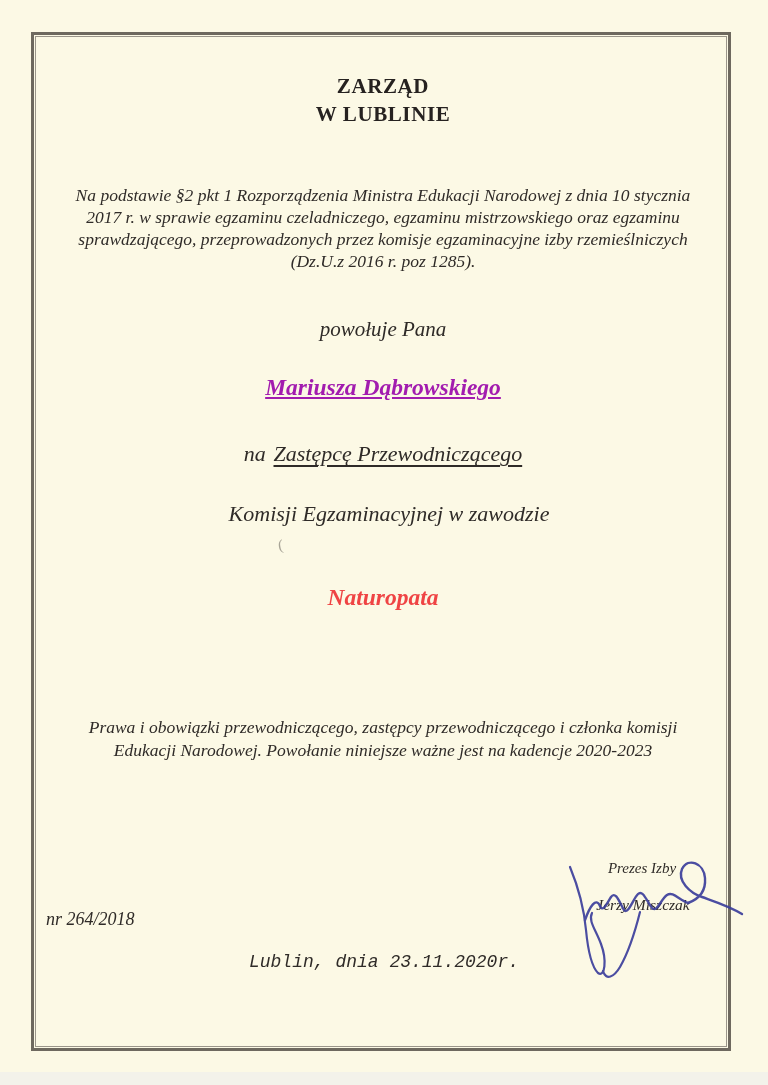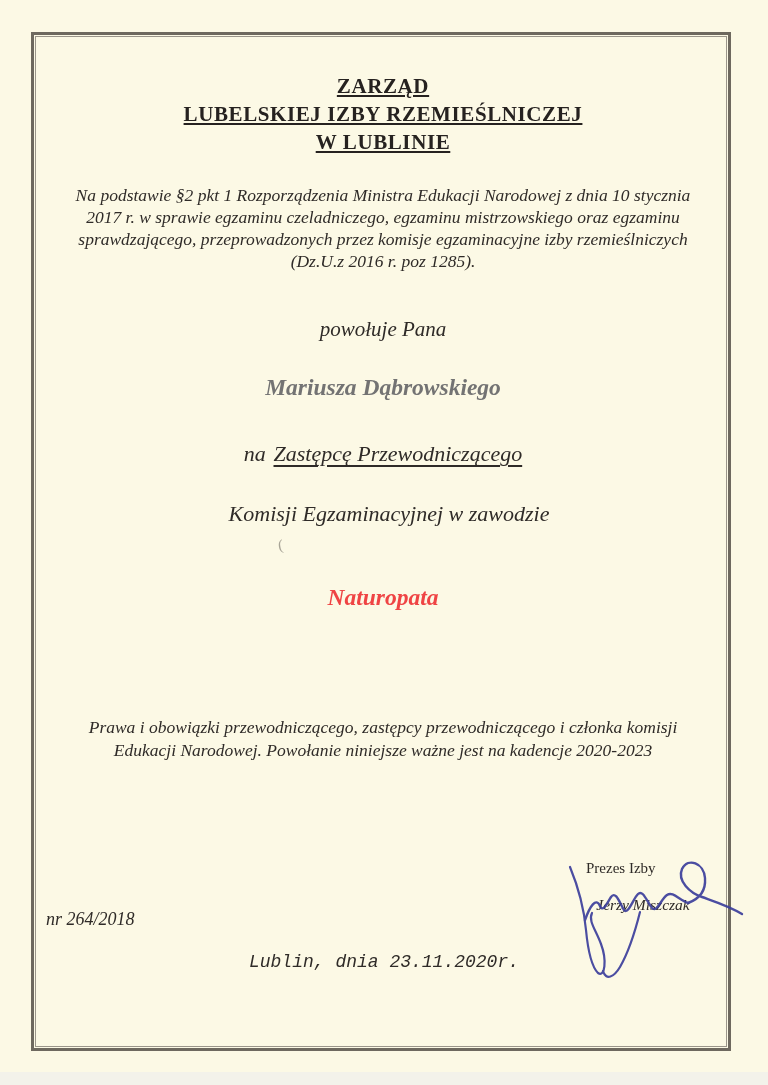--- a/index.html
+++ b/index.html
@@ -34,42 +34,42 @@
     text-align: center;
   }
   .title-block {
     position: absolute;
     left: 0; right: 0; top: 72px;
     font-weight: bold;
     font-size: 21px;
     line-height: 28px;
     letter-spacing: 0.6px;
     color: #262220;
-    text-decoration: underline;
   }
   .legal-paragraph {
     position: absolute;
     left: 0; right: 0; top: 184px;
     font-style: italic;
     font-size: 17.5px;
     line-height: 22px;
   }
   .appoints-line {
     position: absolute;
     left: 0; right: 0; top: 317px;
     font-style: italic;
     font-size: 21px;
   }
   .appointee-name {
     position: absolute;
     left: 0; right: 0; top: 374px;
     font-style: italic;
     font-weight: bold;
     font-size: 23.5px;
-    color: #737373;
+    color: #a21caf;
+    text-decoration: underline;
   }
   .position-line {
     position: absolute;
     left: 0; right: 0; top: 441px;
     font-style: italic;
     font-size: 22px;
   }
   .position-line .prefix { margin-right: 0.35em; margin-top: 19px; }
   .position-line .underlined {
     text-decoration: underline;
@@ -102,20 +102,22 @@
     position: absolute;
     left: 0; right: 0; top: 716px;
     font-style: italic;
     font-size: 17.5px;
     line-height: 22.5px;
   }
   .president-title {
     position: absolute;
     left: 586px; top: 860px;
     width: 112px;
+    text-align: center;
+    font-style: italic;
     font-size: 15px;
   }
   .signatory-name {
     position: absolute;
     left: 583px; top: 896px;
     width: 120px;
     text-align: center;
     font-style: italic;
     font-size: 15.5px;
   }
@@ -151,21 +153,20 @@
 <div class="page">
 
   <div class="frame">
     <div class="frame-inner"></div>
   </div>
 
   <div class="content">
 
     <div class="title-block">
       <div>ZARZĄD</div>
-      <div>LUBELSKIEJ IZBY RZEMIEŚLNICZEJ</div>
       <div>W LUBLINIE</div>
     </div>
 
     <div class="legal-paragraph">
       <div>Na podstawie §2 pkt 1 Rozporządzenia Ministra Edukacji Narodowej z dnia 10 stycznia</div>
       <div>2017 r. w sprawie egzaminu czeladniczego, egzaminu mistrzowskiego oraz egzaminu</div>
       <div>sprawdzającego, przeprowadzonych przez komisje egzaminacyjne izby rzemieślniczych</div>
       <div>(Dz.U.z 2016 r. poz 1285).</div>
     </div>
 

